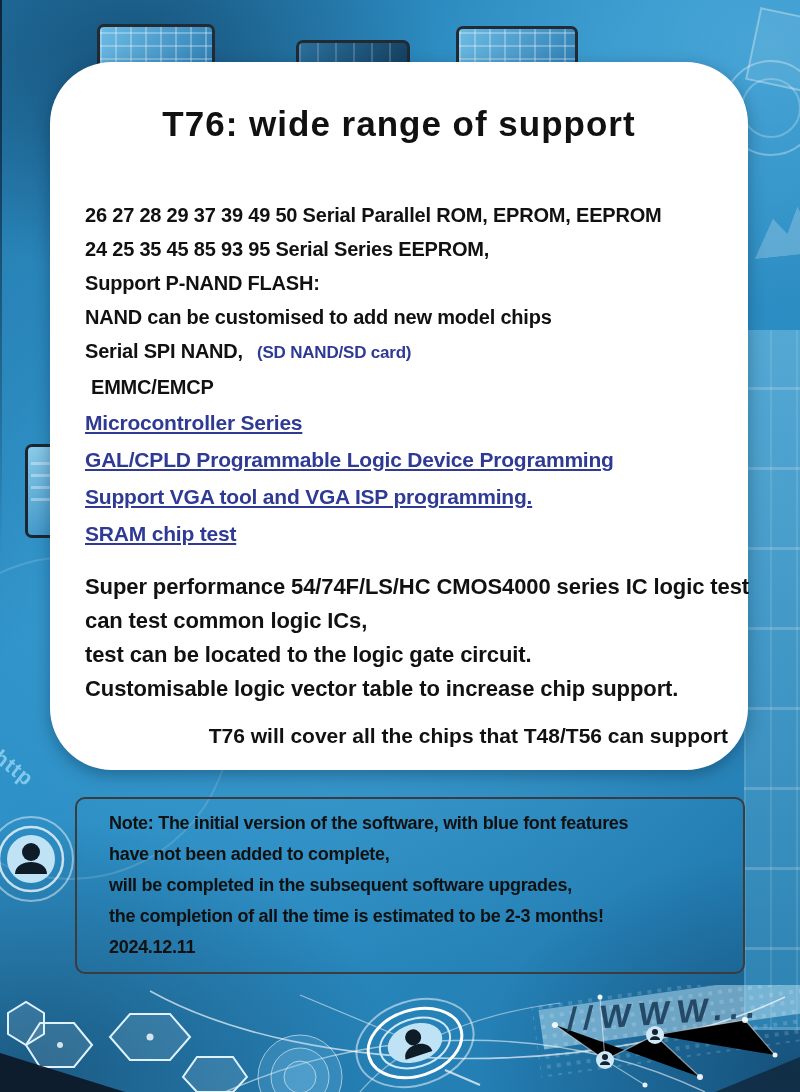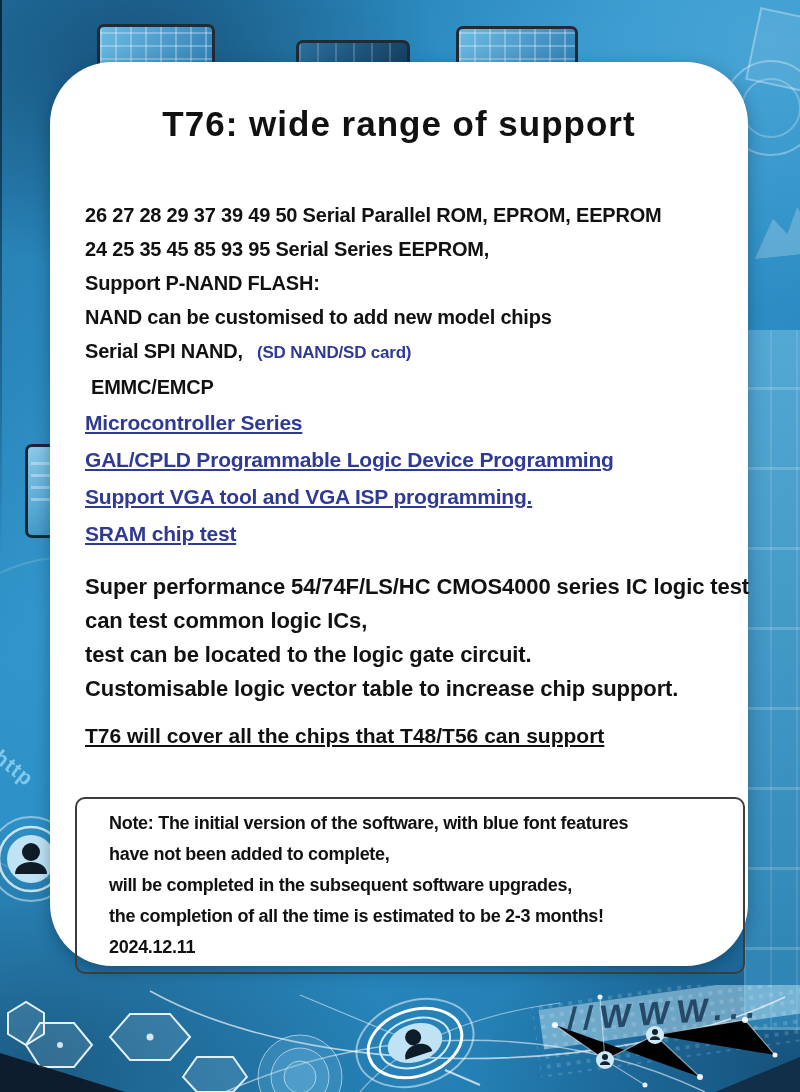--- a/index.html
+++ b/index.html
@@ -50,31 +50,31 @@
   .phone::after{content:"";position:absolute;left:3px;top:8px;right:3px;height:46px;
     background:repeating-linear-gradient(0deg, rgba(255,255,255,.35) 0 3px, rgba(255,255,255,0) 3px 12px);}
   .http-tag{position:absolute;left:-8px;top:756px;color:rgba(150,215,245,.80);font-weight:bold;
     font-size:21px;transform:rotate(38deg);letter-spacing:1px;}
   .avatar-left{position:absolute;left:-14px;top:814px;}
   
   .bottom-svg{position:absolute;left:0;top:985px;}
   .www-text{position:absolute;left:568px;top:994px;font-size:33px;font-weight:bold;color:#1d3f5c;
     letter-spacing:7px;transform:skewX(-8deg) rotate(-4deg);opacity:.9;}
   
-  .card{position:absolute;left:50px;top:62px;width:698px;height:904px;background:#ffffff;
+  .card{position:absolute;left:50px;top:62px;width:698px;height:708px;background:#ffffff;
     border-radius:62px;z-index:5;box-shadow:0 5px 16px rgba(4,30,55,.35);}
   .card h1{margin:42px 0 0 0;text-align:center;font-size:35px;letter-spacing:1px;color:#111;}
   .sec{margin:0 20px 0 35px;}
   .sec p{margin:0;white-space:nowrap;}
   .memory{margin-top:54px;font-size:20px;font-weight:bold;color:#111;line-height:34px;letter-spacing:-0.2px;}
   .sp-blue{color:#2e3a94;font-size:17px;margin-left:14px;}
   .emmc{padding-left:6px;}
   .bluefeat{font-size:21px;font-weight:bold;color:#2e3a94;line-height:37px;letter-spacing:-0.2px;text-decoration:underline;}
   .logic{margin-top:18px;font-size:22px;font-weight:bold;color:#111;line-height:34px;letter-spacing:-0.1px;}
-  .highlight{margin:18px 20px 0 35px;text-align:left;font-size:21px;font-weight:bold;color:#111;white-space:nowrap;text-decoration:underline;}
+  .highlight{margin:18px 20px 0 35px;text-align:right;font-size:21px;font-weight:bold;color:#111;white-space:nowrap;}
   .note-box{position:absolute;left:25px;top:735px;width:670px;box-sizing:border-box;
     border:2px solid #3c3c3c;border-radius:10px;padding:9px 32px;}
   .note-box p{margin:0;font-size:18px;font-weight:bold;color:#111;line-height:31px;
     letter-spacing:-0.3px;white-space:nowrap;}
 </style>
 </head>
 <body>
 
 <div class="stage">
 

